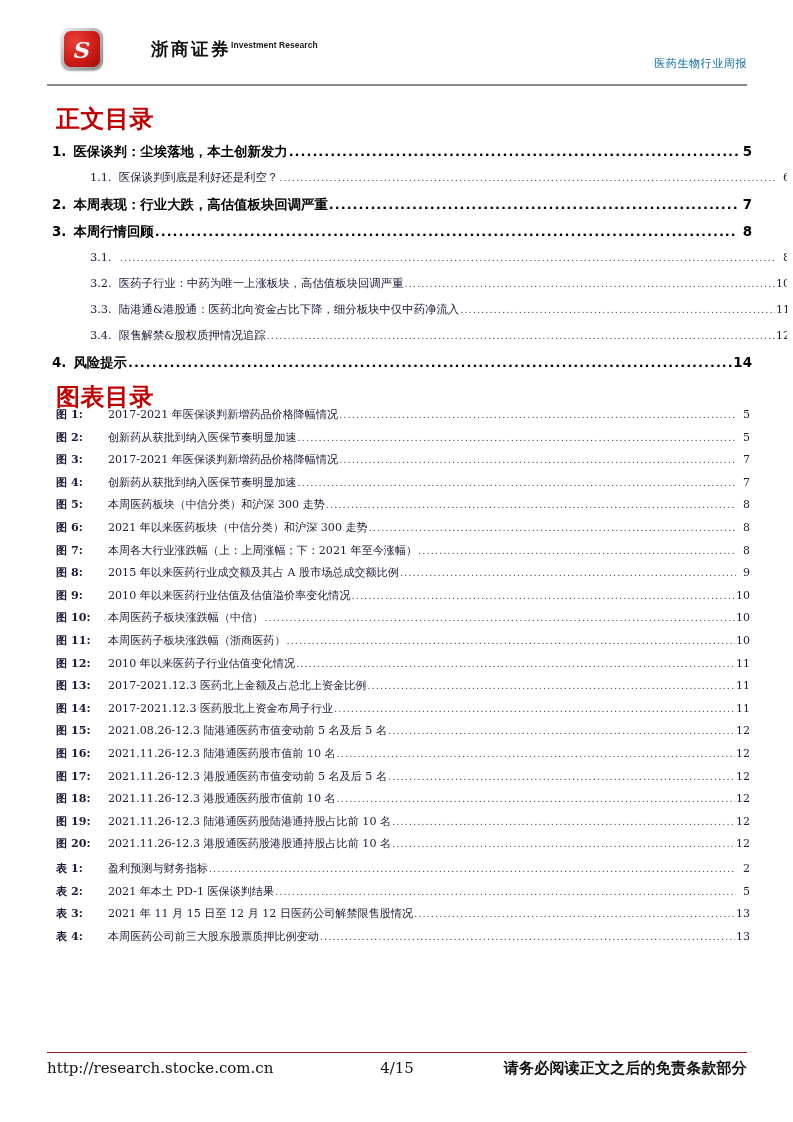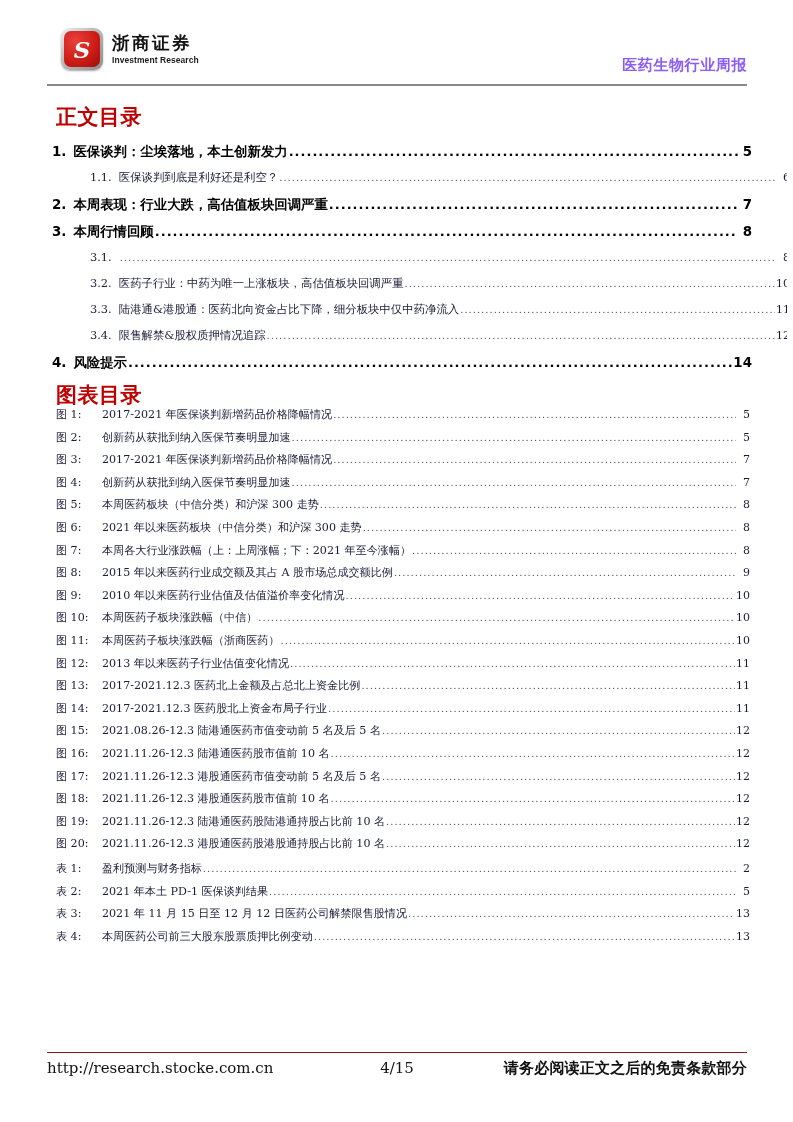--- a/index.html
+++ b/index.html
@@ -67,21 +67,21 @@
     left: 0; right: 0; top: 50%;
     transform: translateY(-50%);
     text-align: center;
     color: #ffffff;
     font-family: "DejaVu Serif", serif;
     font-weight: 700;
     font-size: 23px;
     line-height: 1;
     font-style: italic;
   }
-  .logo-text { display: flex; flex-direction: column; justify-content: center; }
+  .logo-text { display: flex; flex-direction: row; justify-content: center; margin-left: 39px; }
   .logo-cn {
     font-family: "DejaVu Serif", "Liberation Serif", serif;
     font-weight: 700;
     font-size: 17.5px;
     letter-spacing: 2.5px;
     color: #111111;
     line-height: 1.15;
   }
   .logo-en {
     font-family: "Liberation Sans", sans-serif;
@@ -90,39 +90,39 @@
     letter-spacing: .1px;
     color: #1a1a1a;
     transform: scaleX(0.92);
     transform-origin: left center;
     margin-top: 1px;
   }
   .header-title {
     position: absolute;
     right: 0; top: 32px;
     font-family: "DejaVu Sans", "Liberation Sans", sans-serif;
-    font-weight: 700;
-    font-size: 15px;
+    font-weight: 400;
+    font-size: 11px;
     letter-spacing: .6px;
-    color: #8b5cf6;
+    color: #0369a1;
   }
   .header-rule {
     position: absolute;
     left: 47px; top: 84px;
     width: 700px; height: 0;
     border-top: 2px solid #8a8a8a;
   }
 
   
   .sec-title {
     position: absolute;
     left: 56px;
     font-family: Liberation Serif, serif;
     font-weight: 700;
-    font-size: 21px;
+    font-size: 24px;
     color: #c00000;
     letter-spacing: .5px;
   }
   #toc-title { top: 103px; }
   #fig-title { top: 381px; }
 
   
   .toc {
     position: absolute;
     left: 50px; top: 143px;
@@ -181,22 +181,23 @@
     align-items: baseline;
     width: 100%;
     height: 22.6px;
     font-family: "DejaVu Serif", "Liberation Serif", serif;
     font-size: 11.1px;
     color: #1b1b38;
   }
   .fig-key {
     flex: 0 0 auto;
     white-space: nowrap;
-    margin-right: 6px;
+    margin-right: 12px;
     min-width: 40px;
+    font-weight: bold;
   }
   .fig-label { flex: 0 0 auto; white-space: nowrap; }
   .fig-row .leader { color: #4a4a63; font-size: 10px; }
   .fig-page { flex: 0 0 auto; white-space: nowrap; min-width: 13px; text-align: right; font-size: 11px; }
 
   
   .footer-rule {
     position: absolute;
     left: 47px; top: 1052px;
     width: 700px; height: 0;
@@ -371,21 +372,21 @@
         <span class="fig-page">10</span>
       </div>
       <div class="fig-row">
         <span class="fig-key">图 11:</span>
         <span class="fig-label">本周医药子板块涨跌幅（浙商医药）</span>
         <span class="leader">........................................................................................................................................................................................................</span>
         <span class="fig-page">10</span>
       </div>
       <div class="fig-row">
         <span class="fig-key">图 12:</span>
-        <span class="fig-label">2013 年以来医药子行业估值变化情况</span>
+        <span class="fig-label">2010 年以来医药子行业估值变化情况</span>
         <span class="leader">........................................................................................................................................................................................................</span>
         <span class="fig-page">11</span>
       </div>
       <div class="fig-row">
         <span class="fig-key">图 13:</span>
         <span class="fig-label">2017-2021.12.3 医药北上金额及占总北上资金比例</span>
         <span class="leader">........................................................................................................................................................................................................</span>
         <span class="fig-page">11</span>
       </div>
       <div class="fig-row">

